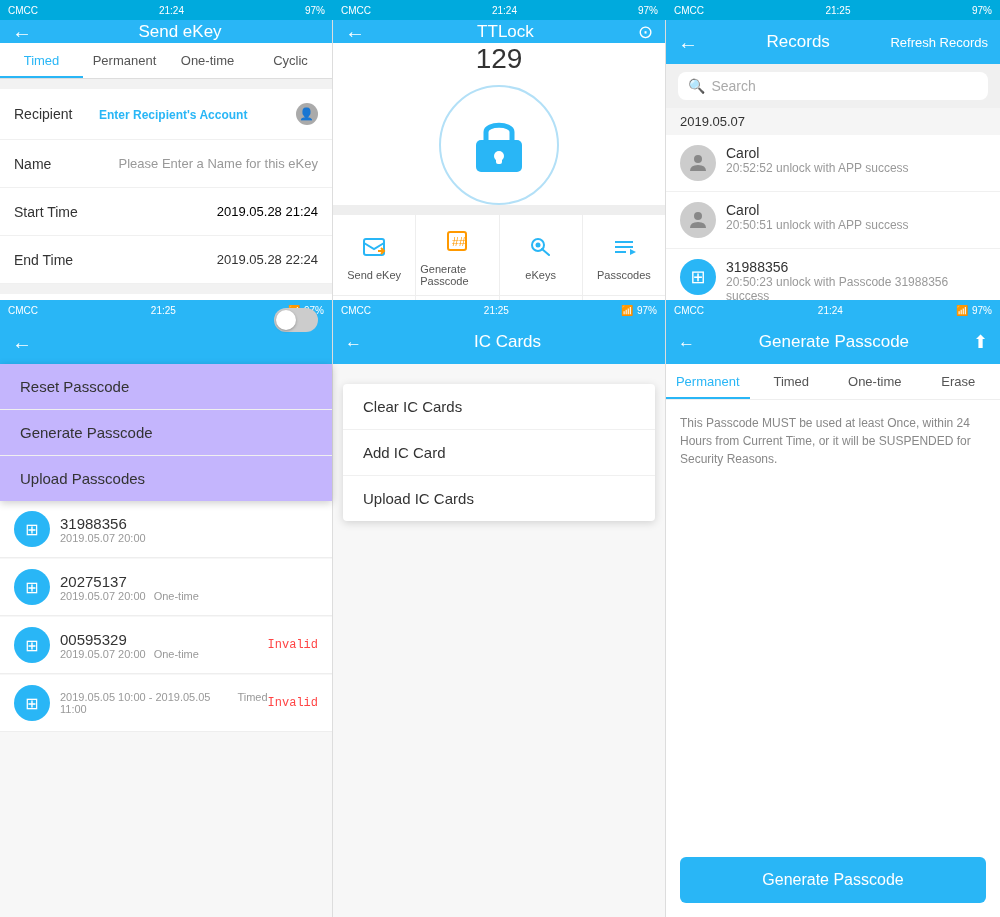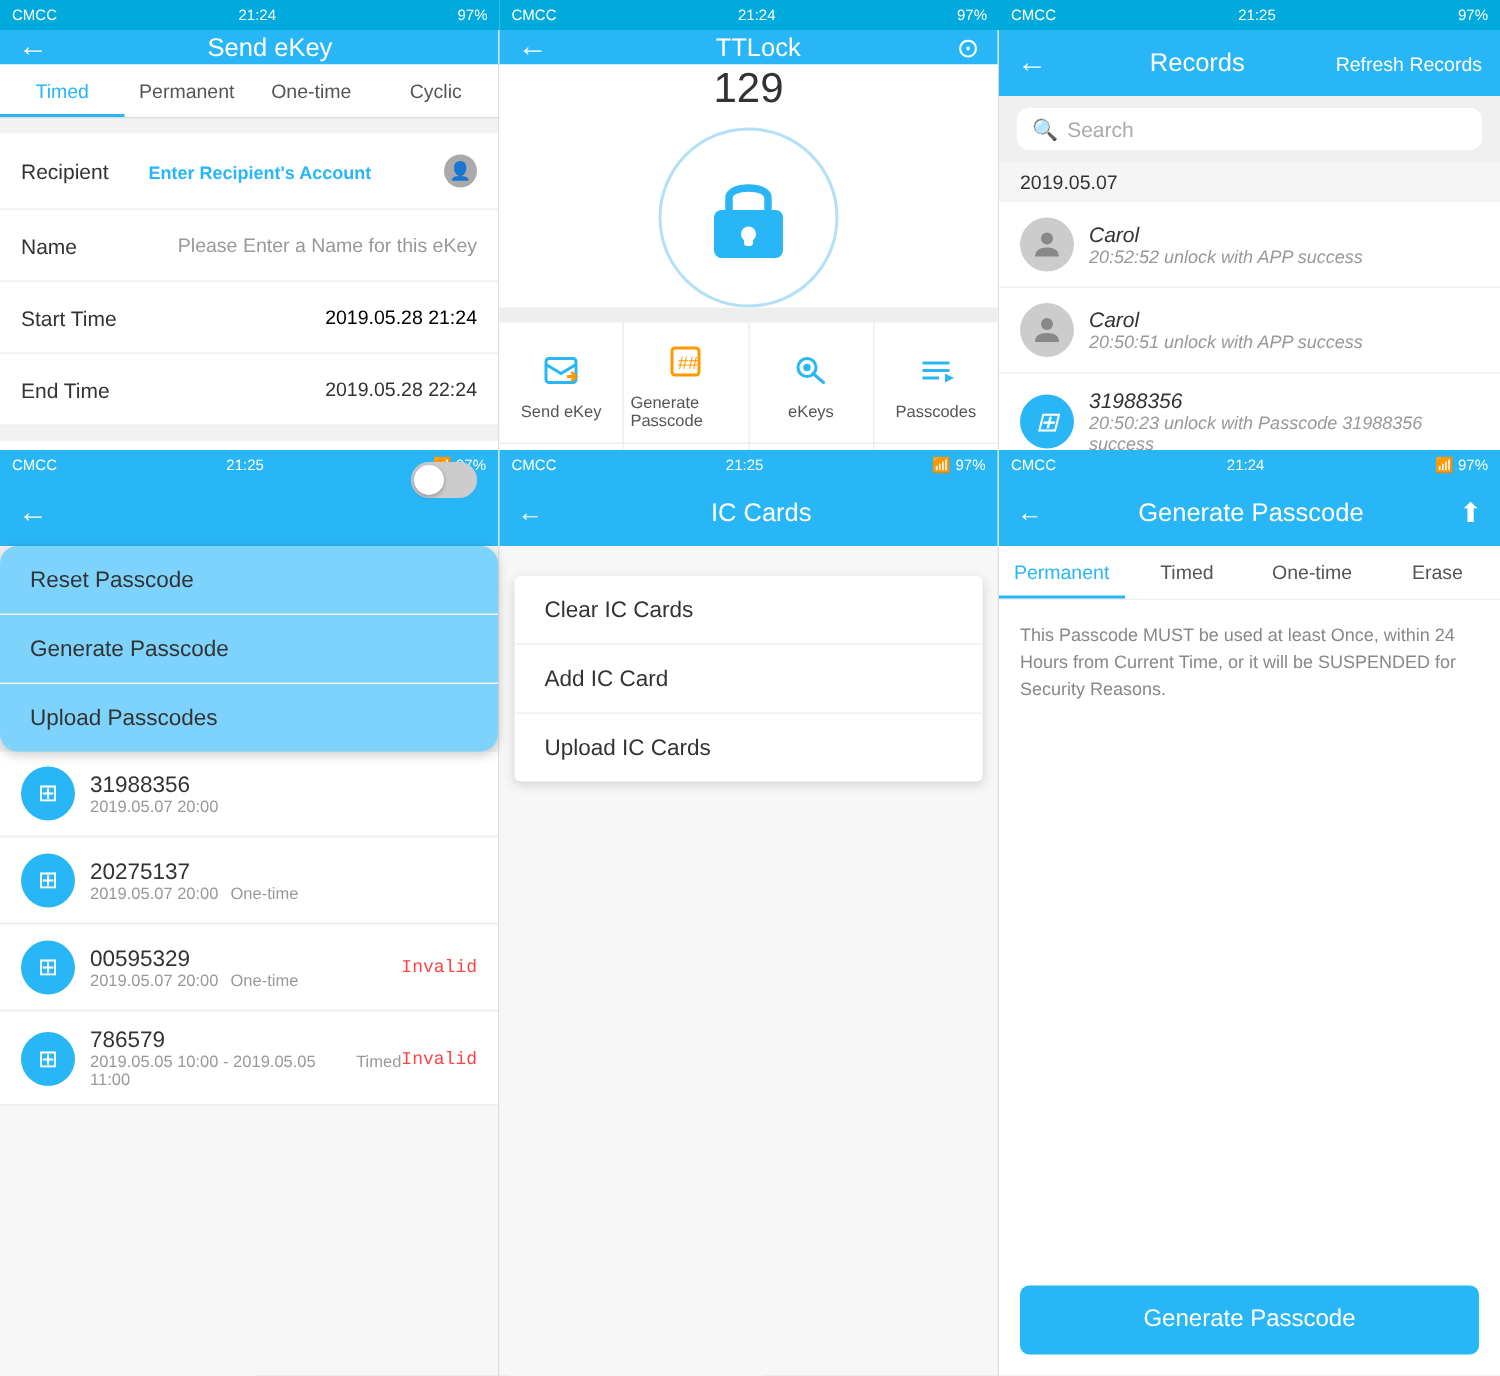--- a/index.html
+++ b/index.html
@@ -194,22 +194,22 @@
     }
     .passcode-info { flex: 1; }
     .passcode-code { font-size: 15px; color: #333; font-weight: 500; }
     .passcode-date { font-size: 11px; color: #999; }
     .passcode-type { font-size: 11px; color: #999; }
     .passcode-status { font-size: 12px; font-family: Liberation Mono, monospace; }
     .passcode-status.invalid { color: #f44; }
 
     
     .dropdown-menu {
-      background: #7dd3fc;
-      border-radius: 12px;
+      background: #c4b5fd;
+      border-radius: 0;
       box-shadow: 0 2px 8px rgba(0,0,0,0.18);
       overflow: hidden;
       margin: 0;
       position: relative;
       z-index: 10;
     }
     .dropdown-item {
       padding: 14px 20px;
       font-size: 15px;
       color: #333;
@@ -357,24 +357,23 @@
       background: white;
     }
     .records-date-header {
       padding: 6px 14px;
       font-size: 13px;
       color: #333;
       background: #f5f5f5;
     }
     .record-item {
       display: flex;
-      align-items: center;
+      align-items: flex-start;
       padding: 10px 14px;
       border-bottom: 1px solid #f0f0f0;
-      font-style: italic;
     }
     .record-avatar {
       width: 36px; height: 36px;
       border-radius: 50%;
       background: #ccc;
       display: flex; align-items: center; justify-content: center;
       margin-right: 10px;
       flex-shrink: 0;
       overflow: hidden;
     }
@@ -562,21 +561,20 @@
             <div style="display:flex; gap:8px;">
               <span class="passcode-date">2019.05.07 20:00</span>
               <span class="passcode-type">One-time</span>
             </div>
           </div>
           <span class="passcode-status invalid">Invalid</span>
         </div>
         <div class="passcode-item">
           <div class="passcode-icon">⊞</div>
           <div class="passcode-info">
-            <div class="passcode-code">786579</div>
             <div style="display:flex; gap:8px;">
               <span class="passcode-date">2019.05.05 10:00 - 2019.05.05 11:00</span>
               <span class="passcode-type">Timed</span>
             </div>
           </div>
           <span class="passcode-status invalid">Invalid</span>
         </div>
       </div>
     </div>
   </div>

